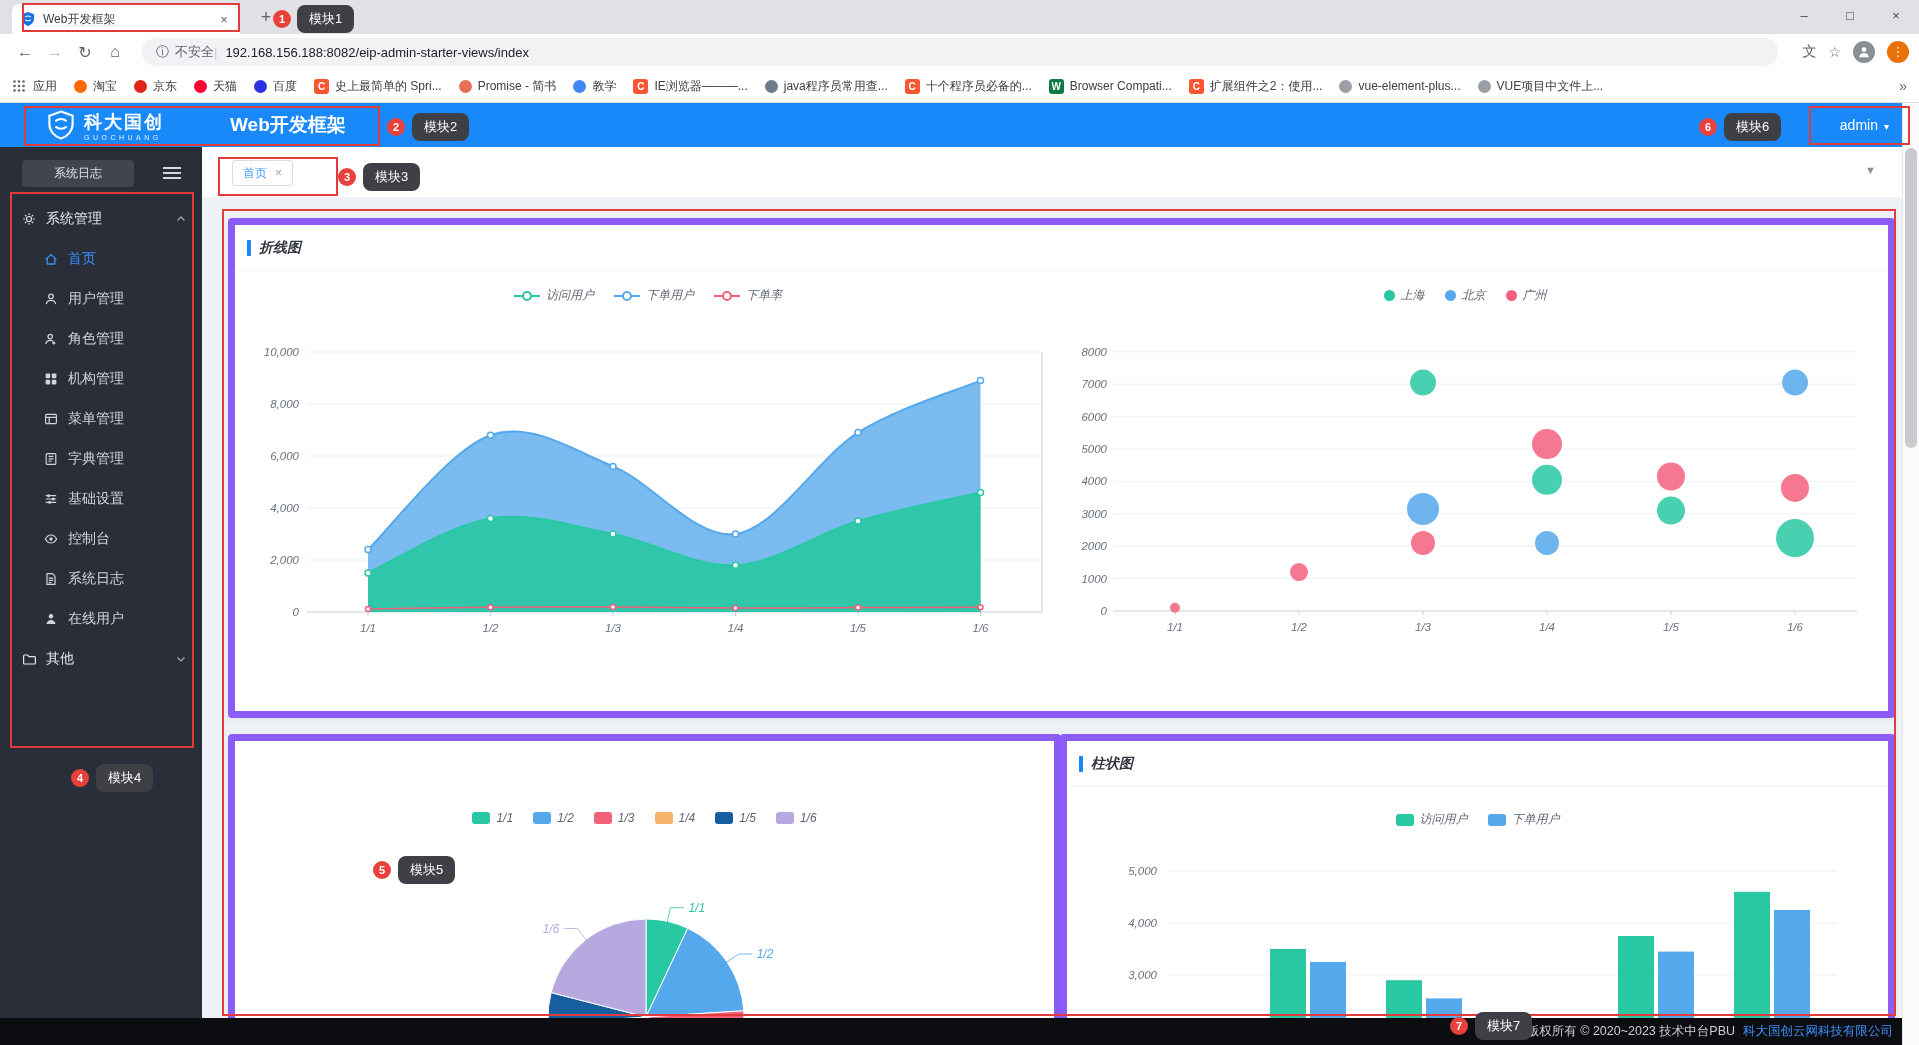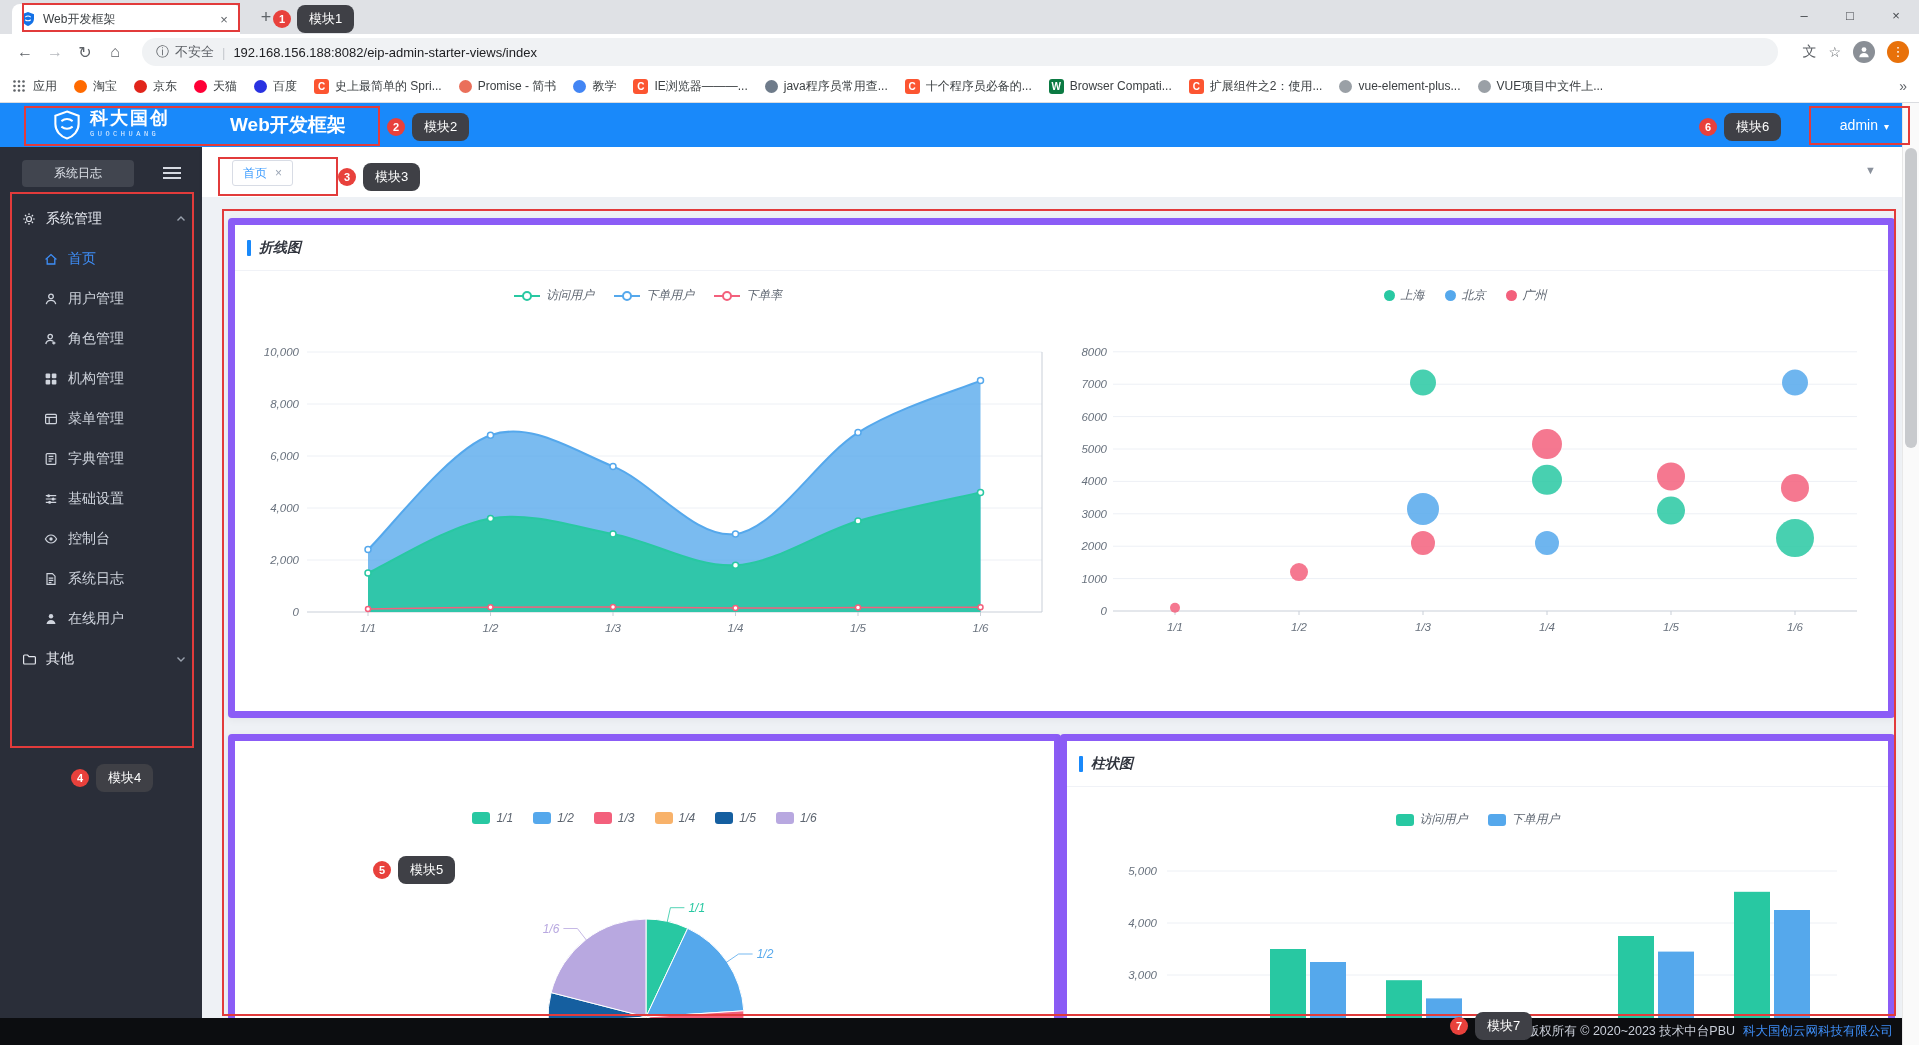--- a/index.html
+++ b/index.html
@@ -15,39 +15,39 @@
   .newtab{position:absolute;left:254px;top:6px;width:24px;height:24px;line-height:22px;text-align:center;
           font-size:18px;color:#5f6368;border-radius:50%;}
   .winctl{position:absolute;right:0;top:0;height:34px;display:flex;}
   .winctl span{width:46px;text-align:center;line-height:32px;font-size:13px;color:#44474c;}
   .addressbar{position:absolute;left:0;top:34px;width:100%;height:36px;background:#fff;display:flex;align-items:center;box-sizing:border-box;padding:0 10px;}
   .navic{width:30px;text-align:center;font-size:16px;color:#5f6368;flex:0 0 auto;}
   .navic.dis{color:#b6b9be;}
   .urlbox{flex:1;height:28px;background:#f0f2f4;border-radius:14px;display:flex;align-items:center;
           padding:0 14px;font-size:13px;min-width:0;margin:0 12px;}
   .urlbox .sec{color:#5f6368;margin-right:6px;}
-  .urlbox .seclbl{color:#5f6368;margin-right:8px;}
+  .urlbox .seclbl{color:#5f6368;}
   .urlbox .div{color:#c6c9ce;margin-right:8px;}
   .urlbox .url{color:#202124;white-space:nowrap;overflow:hidden;}
   .abar-right{display:flex;align-items:center;flex:0 0 auto;}
   .abar-right>*{margin-left:12px;}
   .ic-txt{font-size:14px;color:#5f6368;}
   .avatar{width:22px;height:22px;border-radius:50%;background:#8a8f96;display:flex;align-items:center;justify-content:center;}
   .updot{width:22px;height:22px;border-radius:50%;background:#e8710a;color:#fff;font-size:13px;line-height:22px;text-align:center;}
   .bookmarks{position:absolute;left:0;top:70px;width:100%;height:33px;background:#fff;border-bottom:1px solid #dadce0;
              display:flex;align-items:center;box-sizing:border-box;padding:0 12px;overflow:hidden;}
   .bm{display:flex;align-items:center;margin-right:17px;flex:0 0 auto;}
   .bm-ic{width:15px;height:15px;border-radius:4px;margin-right:6px;flex:0 0 auto;}
   .bm-dot{border-radius:50%;width:13px;height:13px;}
   .bm-letter{color:#fff;font-size:10px;font-weight:bold;text-align:center;line-height:15px;border-radius:3px;}
   .bm-label{font-size:12px;color:#3c4043;white-space:nowrap;}
   .bm-more{margin-left:auto;color:#5f6368;font-size:14px;}
   
   .app-header{position:absolute;left:0;top:103px;width:100%;height:44px;background:#1989fa;}
-  .logo{position:absolute;left:52px;top:7px;display:flex;align-items:flex-start;color:#fff;font-family:Liberation Mono, monospace;}
+  .logo{position:absolute;left:46px;top:7px;display:flex;align-items:center;color:#fff;}
   .logo-txt{margin-left:8px;line-height:1;}
   .logo-name{font-size:18px;font-weight:bold;letter-spacing:2px;}
   .logo-sub{font-size:7px;letter-spacing:3.5px;margin-top:3px;color:#e8f2ff;}
   .app-title{position:absolute;left:230px;top:0;line-height:44px;font-size:19px;font-weight:bold;color:#fff;}
   .hdr-user{position:absolute;right:30px;top:0;line-height:44px;color:#fff;font-size:14px;cursor:pointer;}
   .hdr-user .caret{font-size:10px;margin-left:6px;}
   
   .sidebar{position:absolute;left:0;top:147px;width:202px;height:898px;background:#2a2e39;}
   .side-top{position:relative;height:52px;}
   .nav-btn{position:absolute;left:22px;top:13px;width:112px;height:27px;background:#41454f;color:#dfe3ea;

